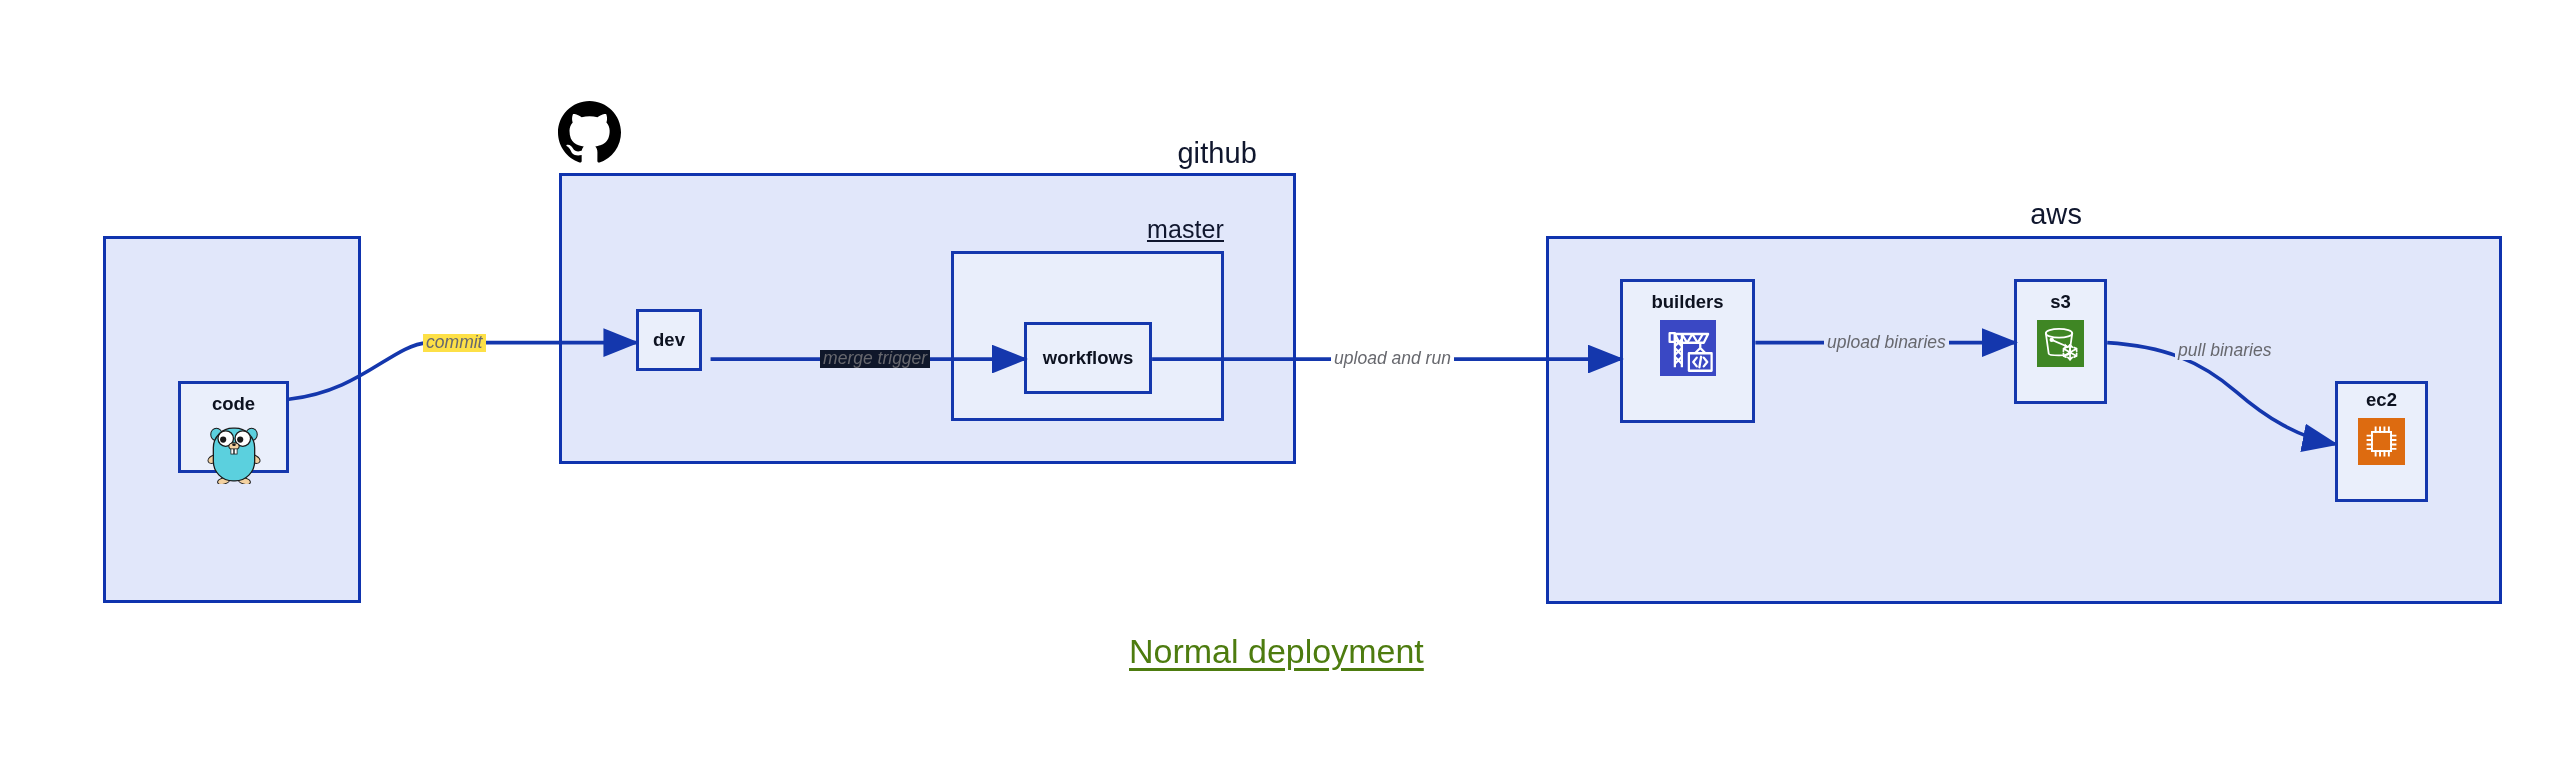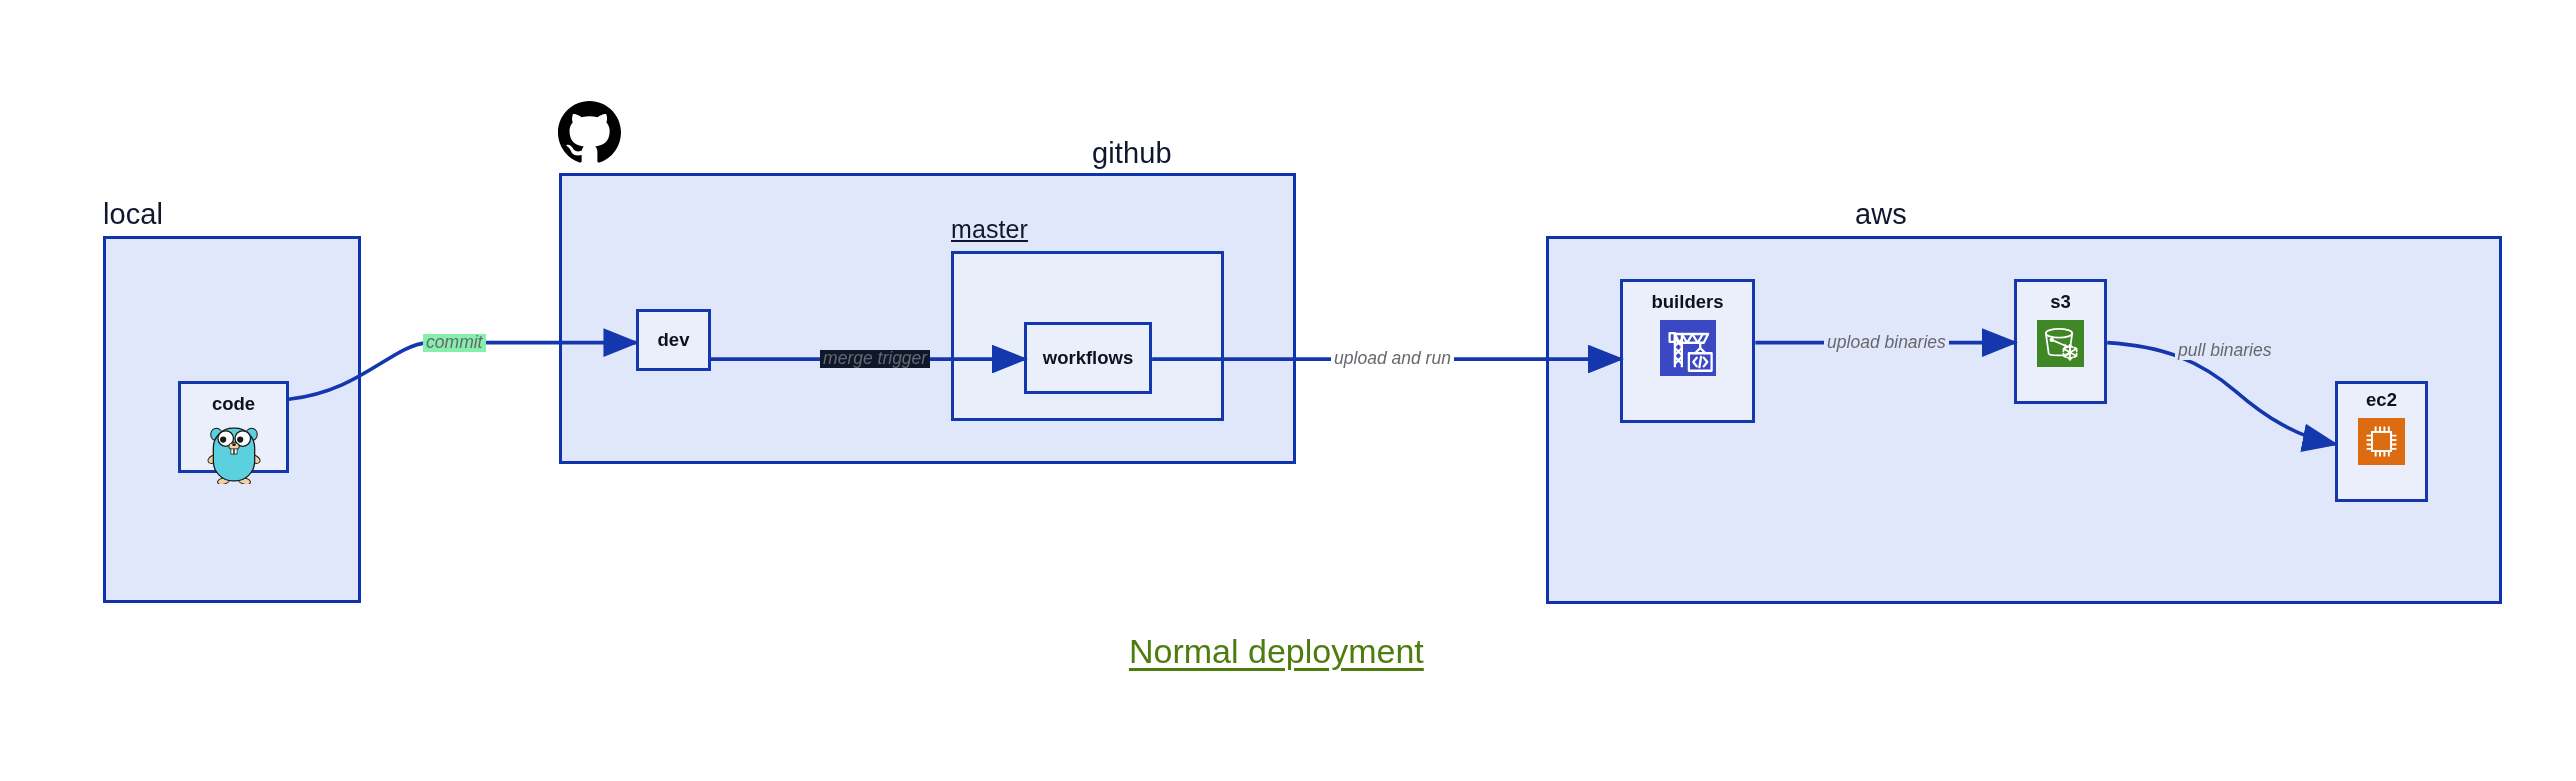--- a/index.html
+++ b/index.html
@@ -24,21 +24,21 @@
     border: 3.6px solid #0f33ae;
     box-sizing: border-box;
   }
   .zone-label {
     position: absolute;
     color: #10172e;
     font-size: 29px;
     font-weight: 400;
     letter-spacing: 0.1px;
     white-space: nowrap;
-    text-align: left;
+    text-align: right;
   }
   
   .subzone {
     position: absolute;
     background: #e9eefb;
     border: 3.1px solid #1437ad;
     box-sizing: border-box;
   }
   
   .node {
@@ -96,21 +96,20 @@
   
   .gh-mark {
     position: absolute;
   }
 </style>
 </head>
 <body>
 
 <div id="canvas">
 
-  <div class="zone-label" style="left:103px; top:198px; width:258px;">local</div>
   <div class="zone" style="left:103px; top:236px; width:258px; height:367px;"></div>
 
   <div class="node" style="left:178px; top:381px; width:111px; height:92px;">
     <div class="node-title" style="margin-top:11.3px;">code</div>
     <span class="node-icon" style="margin-top:8.2px;">
       <svg width="56" height="62" viewBox="0 0 108 120" xmlns="http://www.w3.org/2000/svg">
 
         <ellipse cx="14" cy="72" rx="11" ry="7" fill="#f3d1a0" stroke="#1a1a1a" stroke-width="2" transform="rotate(-28 14 72)"></ellipse>
         <ellipse cx="94" cy="72" rx="11" ry="7" fill="#f3d1a0" stroke="#1a1a1a" stroke-width="2" transform="rotate(28 94 72)"></ellipse>
 
@@ -144,21 +143,21 @@
         0 1.07-.01 1.93-.01 2.2 0 .21.15.46.55.38A8.01 8.01 0 0 0 16 8c0-4.42-3.58-8-8-8z"></path>
     </svg>
   </span>
 
   <div class="zone-label" style="left:1092px; top:137px; width:165px;">github</div>
   <div class="zone" style="left:559px; top:173px; width:737px; height:291px;"></div>
 
   <div class="subzone" style="left:951px; top:251px; width:273px; height:170px;"></div>
   <div class="zone-label" style="left:951px; top:215px; width:273px; font-size:25px;text-decoration:underline;">master</div>
 
-  <div class="node plain" style="left:636px; top:309px; width:75px; height:62px;">
+  <div class="node plain" style="left:636px; top:309px; width:66px; height:62px;">
     <div class="node-title">dev</div>
   </div>
 
   <div class="node plain" style="left:1024px; top:322px; width:128px; height:72px;">
     <div class="node-title">workflows</div>
   </div>
 
   <div class="zone-label" style="left:1855px; top:198px; width:227px;">aws</div>
   <div class="zone" style="left:1546px; top:236px; width:956px; height:368px;"></div>
 
@@ -240,21 +239,21 @@
       <path d="M1379 697 L 1988 697" marker-end="url(#arrow)"></path>
 
       <path d="M2236 697 L 3145 697" marker-end="url(#arrow)"></path>
 
       <path d="M3407 665 L 3910 665" marker-end="url(#arrow)"></path>
 
       <path d="M4090 665 C 4200 672 4270 700 4340 760 C 4400 812 4460 848 4532 862" marker-end="url(#arrow)"></path>
     </g>
   </svg>
 
-  <div class="edge-label" style="left:423px; top:334px; background:#86efac; padding:0 3.1px;">commit</div>
+  <div class="edge-label" style="left:423px; top:334px; background:#fde047; padding:0 3.1px;">commit</div>
   <div class="edge-label" style="left:820px; top:350px; background:#0f172a; padding:0 3.1px;">merge trigger</div>
   <div class="edge-label" style="left:1331px; top:350px; background:#ffffff; padding:0 3.1px;">upload and run</div>
   <div class="edge-label" style="left:1824px; top:334px; background:#e1e7fa; padding:0 3.1px;">upload binaries</div>
   <div class="edge-label" style="left:2175px; top:342px; background:#e1e7fa; padding:0 3.1px;">pull binaries</div>
 
   <div class="caption" style="left:1129px; top:632px;">Normal deployment</div>
 
 </div>
 
 

